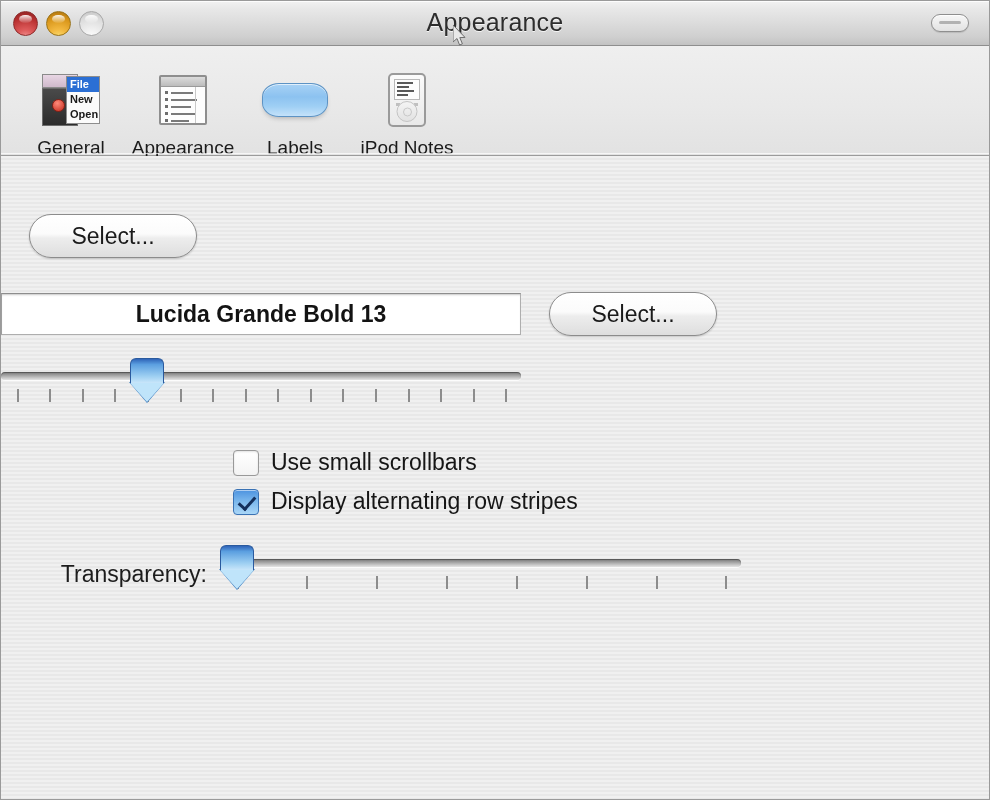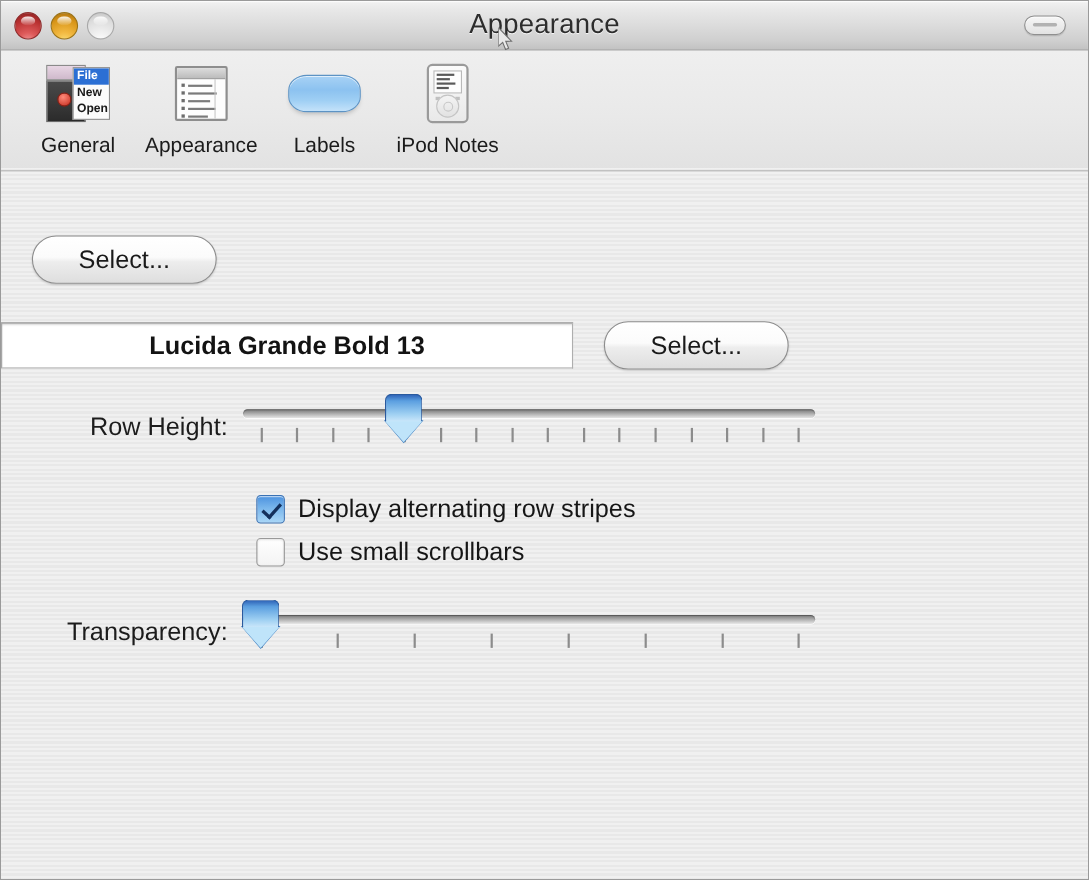--- a/index.html
+++ b/index.html
@@ -121,21 +121,21 @@
   
   .toolbar {
     position: relative;
     height: 110px;
     background: linear-gradient(to bottom, #efefef 0%, #e9e9e9 55%, #e2e2e2 100%);
     border-bottom: 1px solid #9b9b9b;
     box-sizing: border-box;
     display: flex;
     align-items: flex-start;
     padding-left: 14px;
-    padding-top: 8px;
+    padding-top: 23px;
   }
   .toolbar::after {
     content: "";
     position: absolute;
     left: 0; right: 0; bottom: 1px;
     height: 1px;
     background: rgba(255,255,255,0.7);
   }
 
   .tb-item {
@@ -591,21 +591,20 @@
     <div class="row">
       <div class="btn-select">Select...</div>
     </div>
 
     <div class="row row-gap-2">
       <div class="field bold">Lucida Grande Bold 13</div>
       <div class="btn-select">Select...</div>
     </div>
 
     <div class="row" style="margin-top:36px; align-items:flex-start;">
-      <div class="row-label" style="padding-top:2px;">Row Height:</div>
       <div class="slider-wrap" style="width:520px;">
         <div class="track"></div>
         <div class="ticks" id="ticks-row-height">
             <div class="tick" style="left: 3%;"></div>
             <div class="tick" style="left: 9.26667%;"></div>
             <div class="tick" style="left: 15.5333%;"></div>
             <div class="tick" style="left: 21.8%;"></div>
             <div class="tick" style="left: 28.0667%;"></div>
             <div class="tick" style="left: 34.3333%;"></div>
             <div class="tick" style="left: 40.6%;"></div>
@@ -622,26 +621,26 @@
         <div class="thumb" id="thumb-row-height" style="left: 28.0667%;">
           <div class="point-edge"></div>
           <div class="cap"></div>
           <div class="point"></div>
         </div>
       </div>
     </div>
 
     <div class="checks">
       <div class="check-row">
+        <div class="cbox off"></div>
+        <div class="check-label">Use small scrollbars</div>
+      </div>
+      <div class="check-row">
         <div class="cbox on"></div>
         <div class="check-label">Display alternating row stripes</div>
-      </div>
-      <div class="check-row">
-        <div class="cbox off"></div>
-        <div class="check-label">Use small scrollbars</div>
       </div>
     </div>
 
     <div class="row" style="margin-top:44px; align-items:flex-start;">
       <div class="row-label" style="padding-top:2px;">Transparency:</div>
       <div class="slider-wrap" style="width:520px;">
         <div class="track"></div>
         <div class="ticks" id="ticks-transparency">
             <div class="tick" style="left: 3%;"></div>
             <div class="tick" style="left: 16.4286%;"></div>

